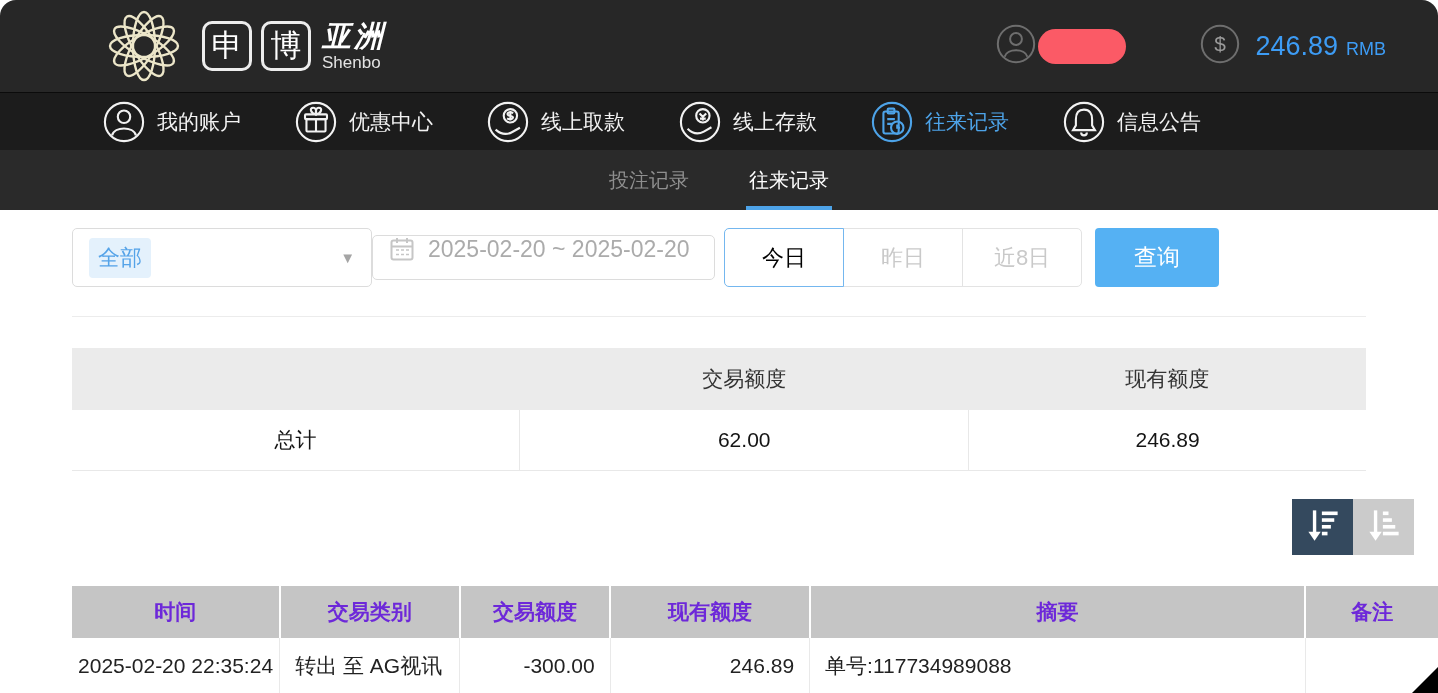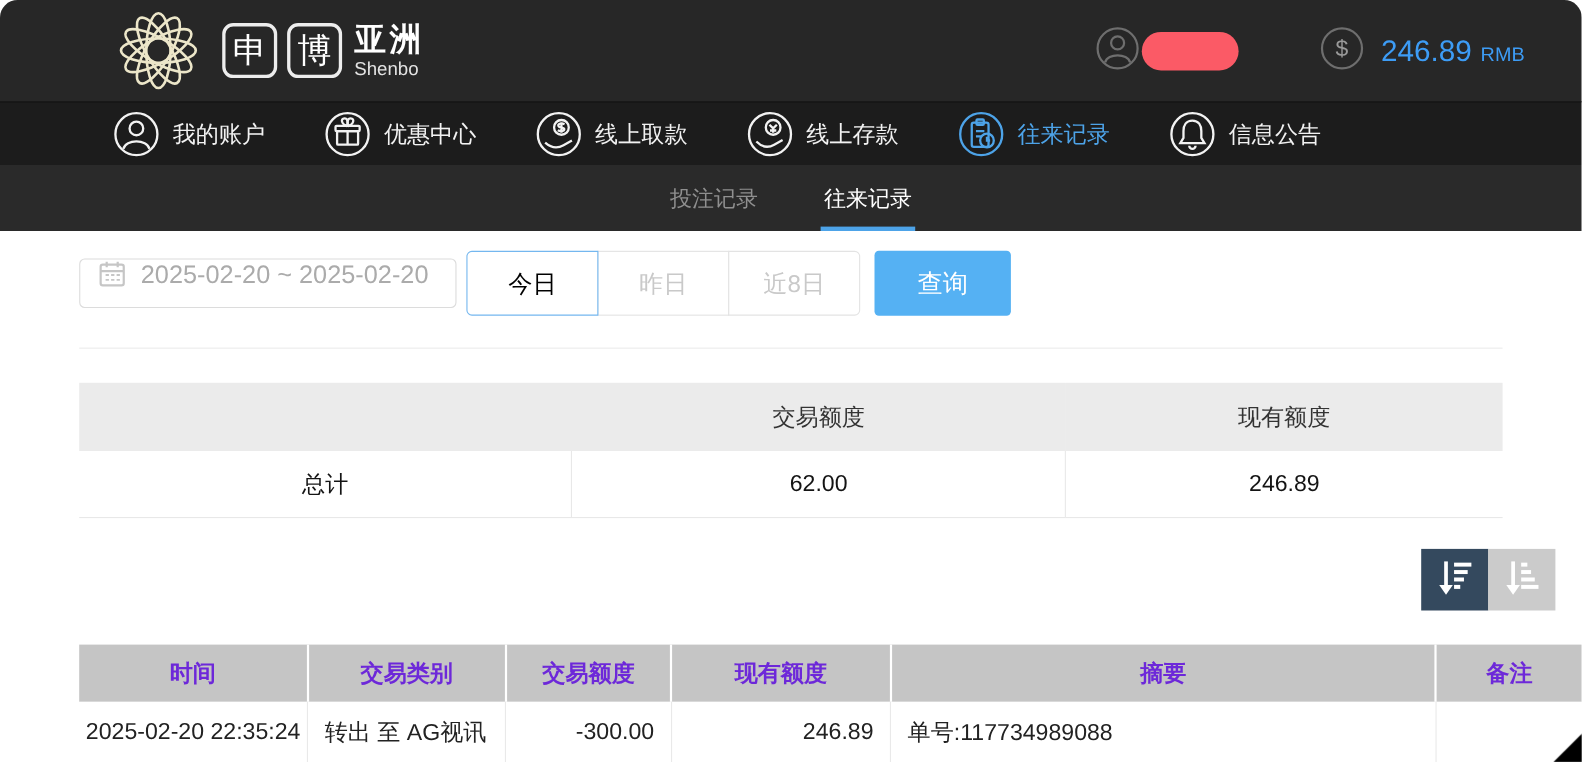--- a/index.html
+++ b/index.html
@@ -10,21 +10,21 @@
   }
   .page { width:1438px; height:693px; border-radius:16px 16px 0 0; overflow:hidden; background:#fff; }
 
   
   .topbar { height:92px; background:#272727; display:flex; align-items:center; position:relative; }
   .logo { display:flex; align-items:center; margin-left:98px; }
   .logo-flower { margin-right:12px; display:flex; }
   .logo-box { width:50px; height:50px; border:3px solid #ededed; border-radius:10px; color:#fff;
               font-size:31px; display:flex; align-items:center; justify-content:center; margin-right:9px; }
   .logo-region { color:#fff; line-height:1; margin-left:2px; }
-  .logo-region .cn { font-size:29px; letter-spacing:3px; font-weight:bold; }
+  .logo-region .cn { font-size:29px; letter-spacing:3px; font-weight:bold;font-style:italic; }
   .logo-region .en { font-size:17px; color:#e3e3e3; margin-top:3px; }
   .top-right { position:absolute; right:52px; top:0; height:92px; display:flex; align-items:center; }
   .avatar-wrap { display:flex; align-items:center; }
   .user-pill { width:88px; height:35px; border-radius:18px; background:#fb5a66; margin-left:2px; }
   .wallet { display:flex; align-items:center; margin-left:74px; }
   .balance { color:#3d9cf5; font-size:27px; margin-left:15px; }
   .currency { color:#3d9cf5; font-size:18px; margin-left:8px; margin-top:6px; }
 
   
   .nav { height:58px; background:#1c1c1c; border-top:1px solid #0b0b0b; display:flex; align-items:center;
@@ -217,20 +217,24 @@
         <span>投注记录</span>
       </div>
     <div class="tab active">
         <span>往来记录</span>
       </div>
   </div>
 
   <div class="content">
 
     <div class="filter-row">
+      <div class="select-box">
+        <span class="chip">全部</span>
+        <span class="caret">▼</span>
+      </div>
 
       <div class="date-box">
         <span>
           <svg width="26" height="26" viewBox="0 0 26 26" fill="none" stroke="#c6c6c6" stroke-width="2">
             <rect x="2.5" y="4.5" width="21" height="19" rx="2"></rect>
             <path d="M2.5 10.5 h21 M8 2 v5 M18 2 v5"></path>
             <path d="M7 14 h3 M12 14 h3 M17 14 h3 M7 18.5 h3 M12 18.5 h3 M17 18.5 h3" stroke-width="1.6"></path>
           </svg>
         </span>
         <span>2025-02-20 ~ 2025-02-20</span>

